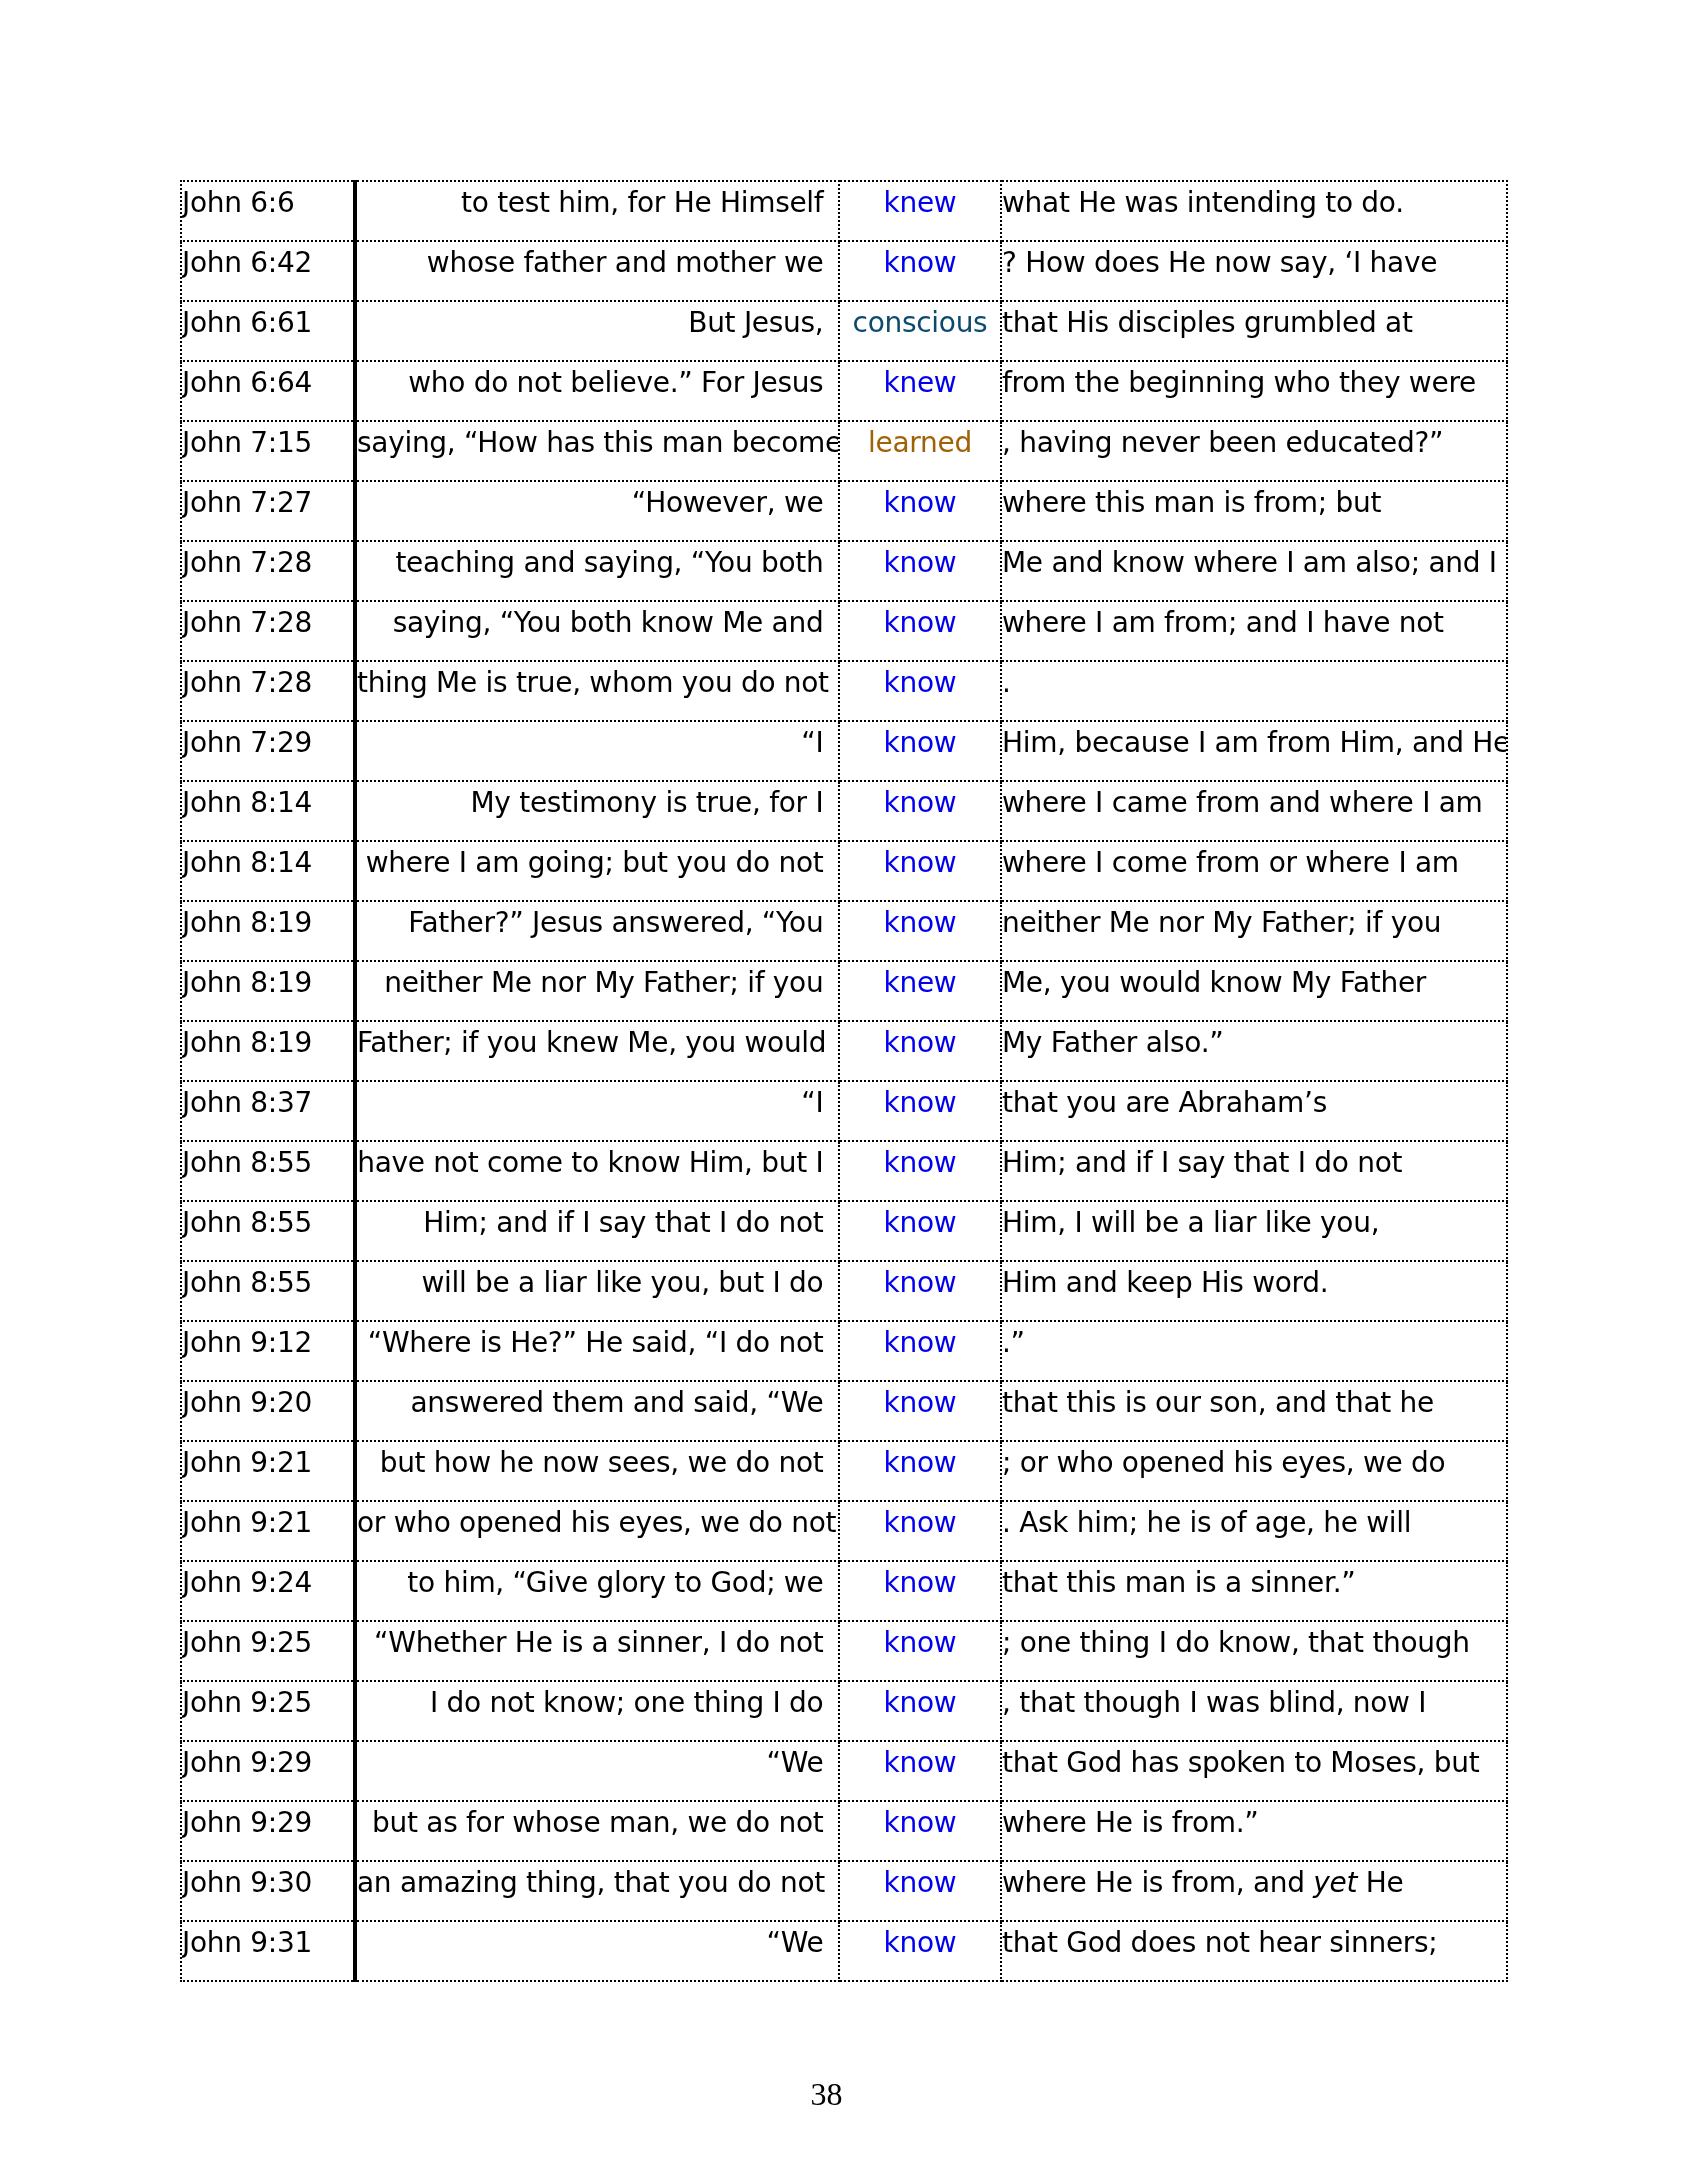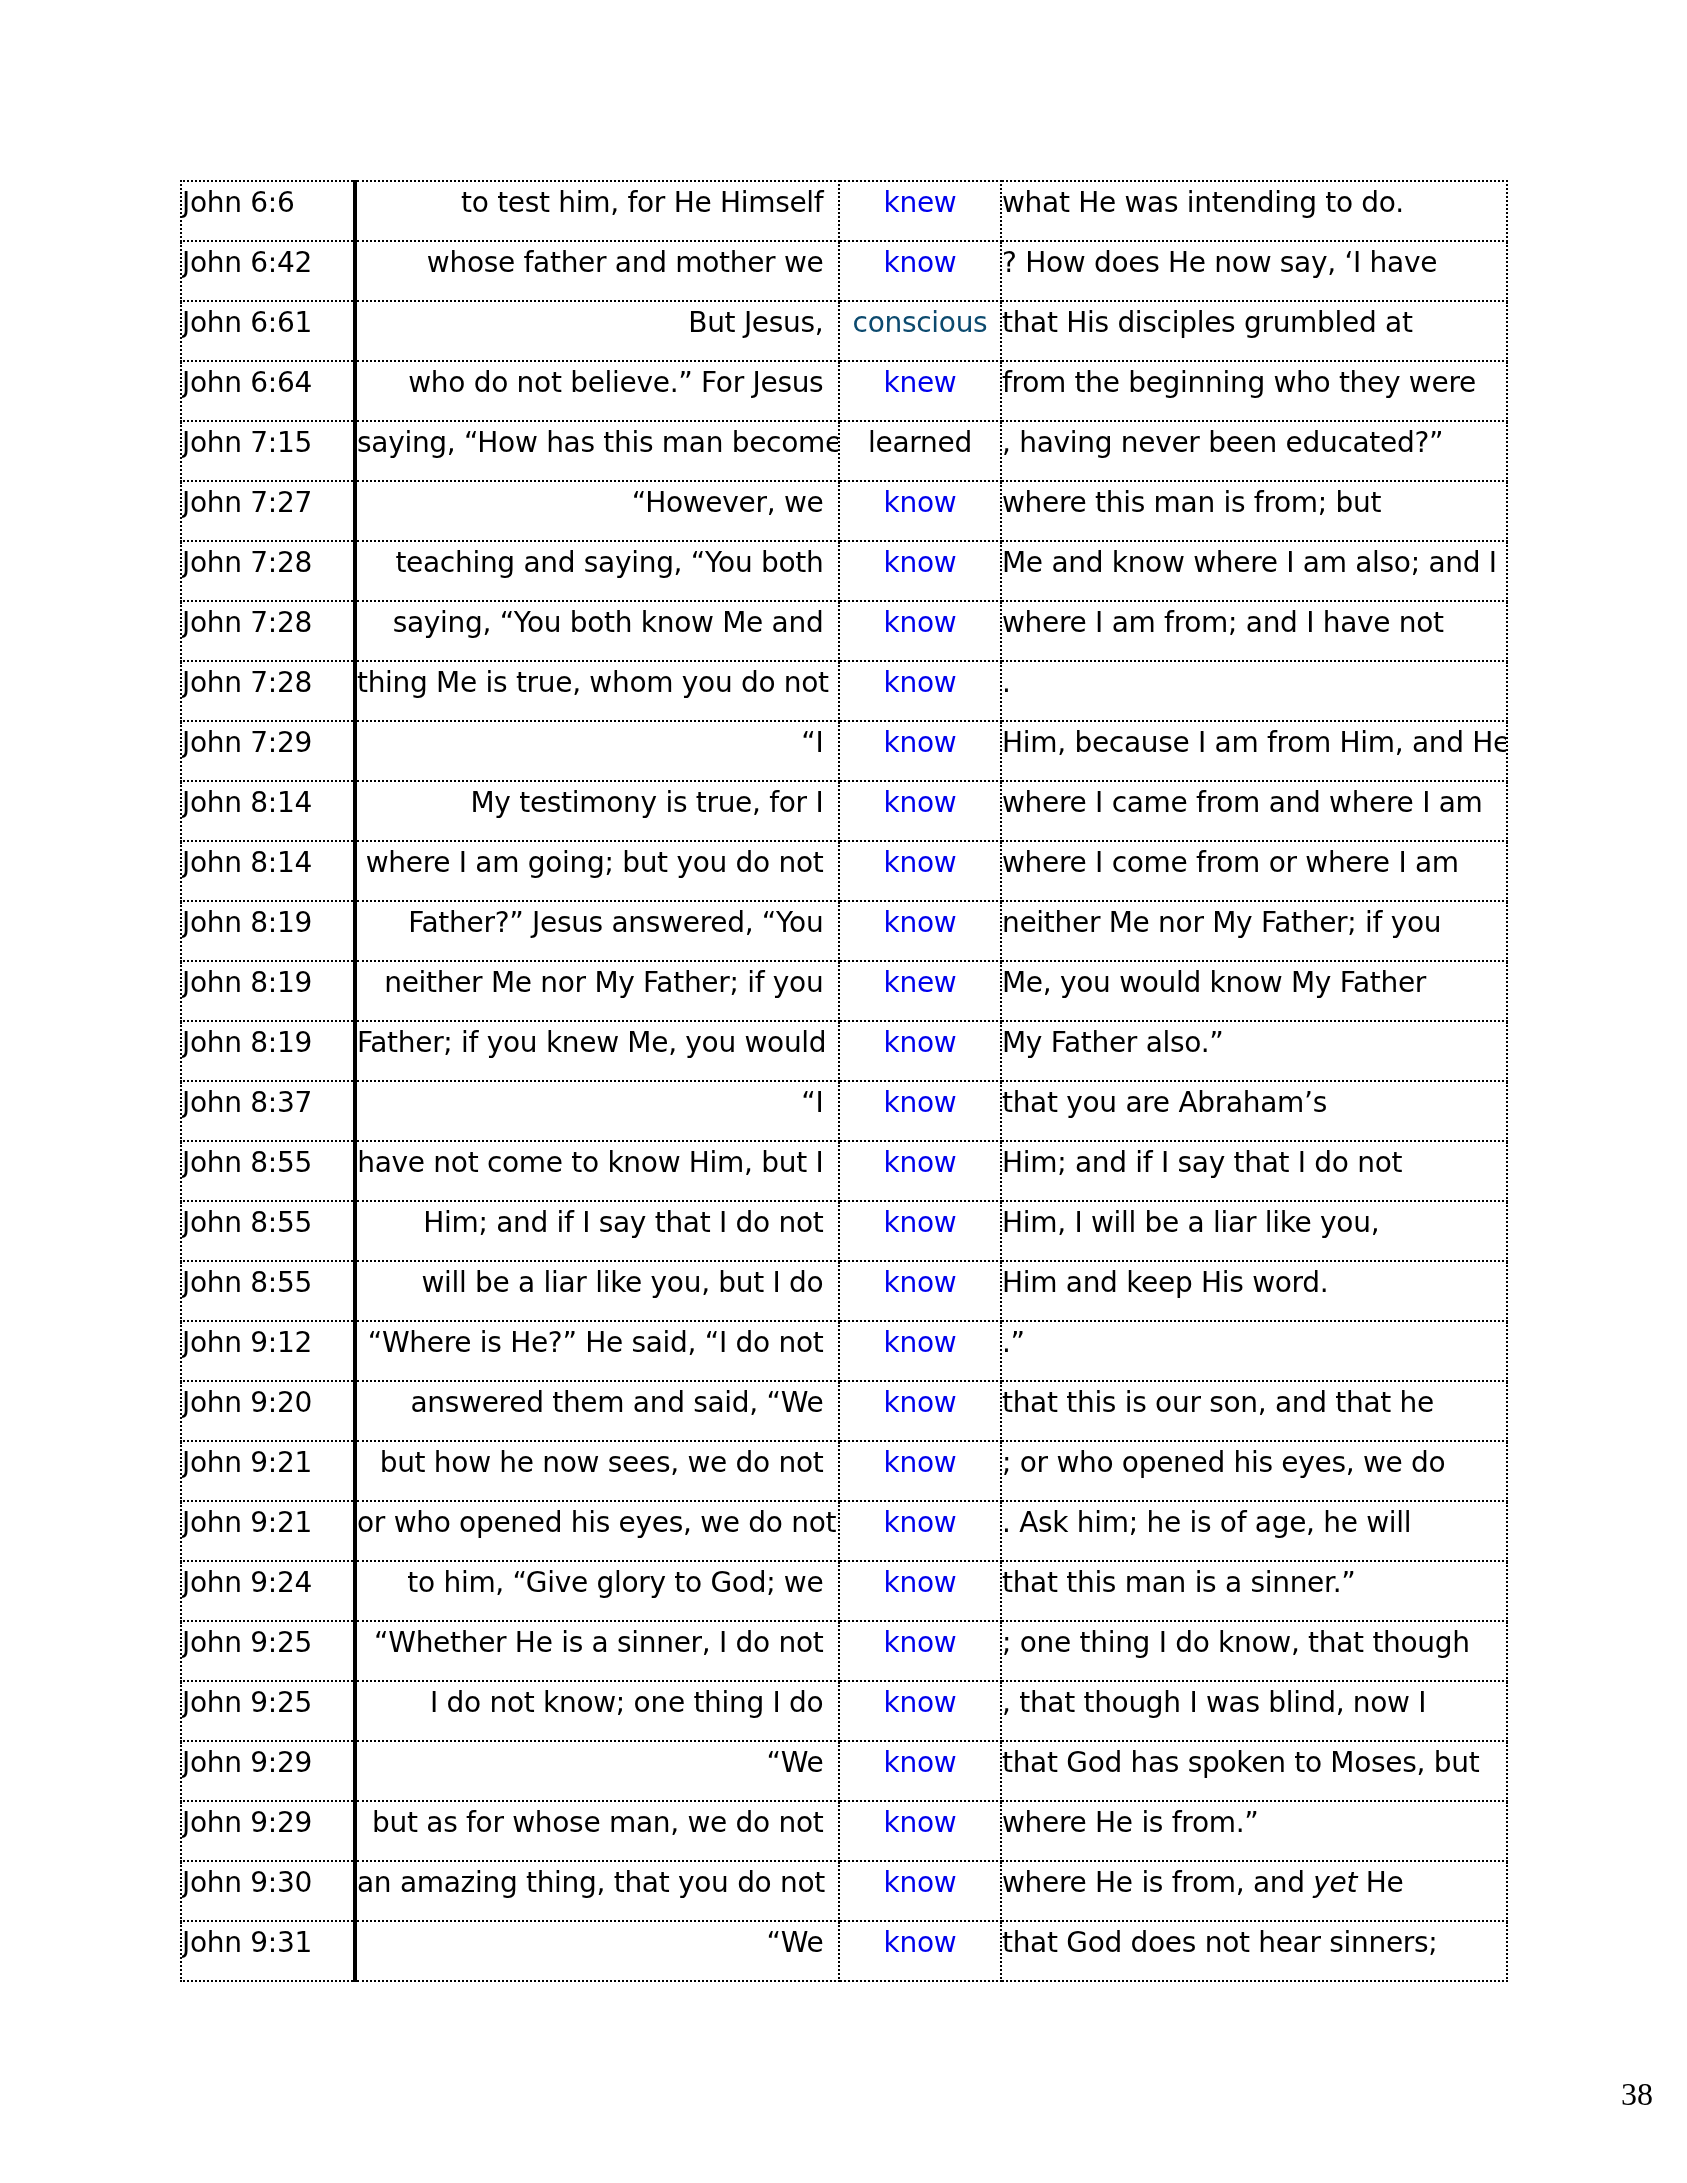--- a/index.html
+++ b/index.html
@@ -57,21 +57,21 @@
   }
   .col-right {
     width: 507px;
     text-align: left;
   }
   .page-number {
     position: absolute;
     left: 0;
     width: 1653px;
     top: 2076px;
-    text-align: right;
+    text-align: center;
     font-family: "Liberation Serif", "DejaVu Serif", serif;
     font-size: 32px;
     line-height: 37px;
   }
 </style>
 </head>
 <body>
 
 <table class="concordance">
   <colgroup>
@@ -142,21 +142,21 @@
         </td>
   </tr>
 
   <tr>
     <td class="col-ref">
           <span class="txt">John 7:15</span>
         </td>
     <td class="col-left">
           <span class="txt">saying, “How has this man become</span>
         </td>
-    <td class="col-key" style="color: #000000;">
+    <td class="col-key" style="color: #a16207;">
           <span class="txt">learned</span>
         </td>
     <td class="col-right">
           <span class="txt">, having never been educated?”</span>
         </td>
   </tr>
 
   <tr>
     <td class="col-ref">
           <span class="txt">John 7:27</span>

